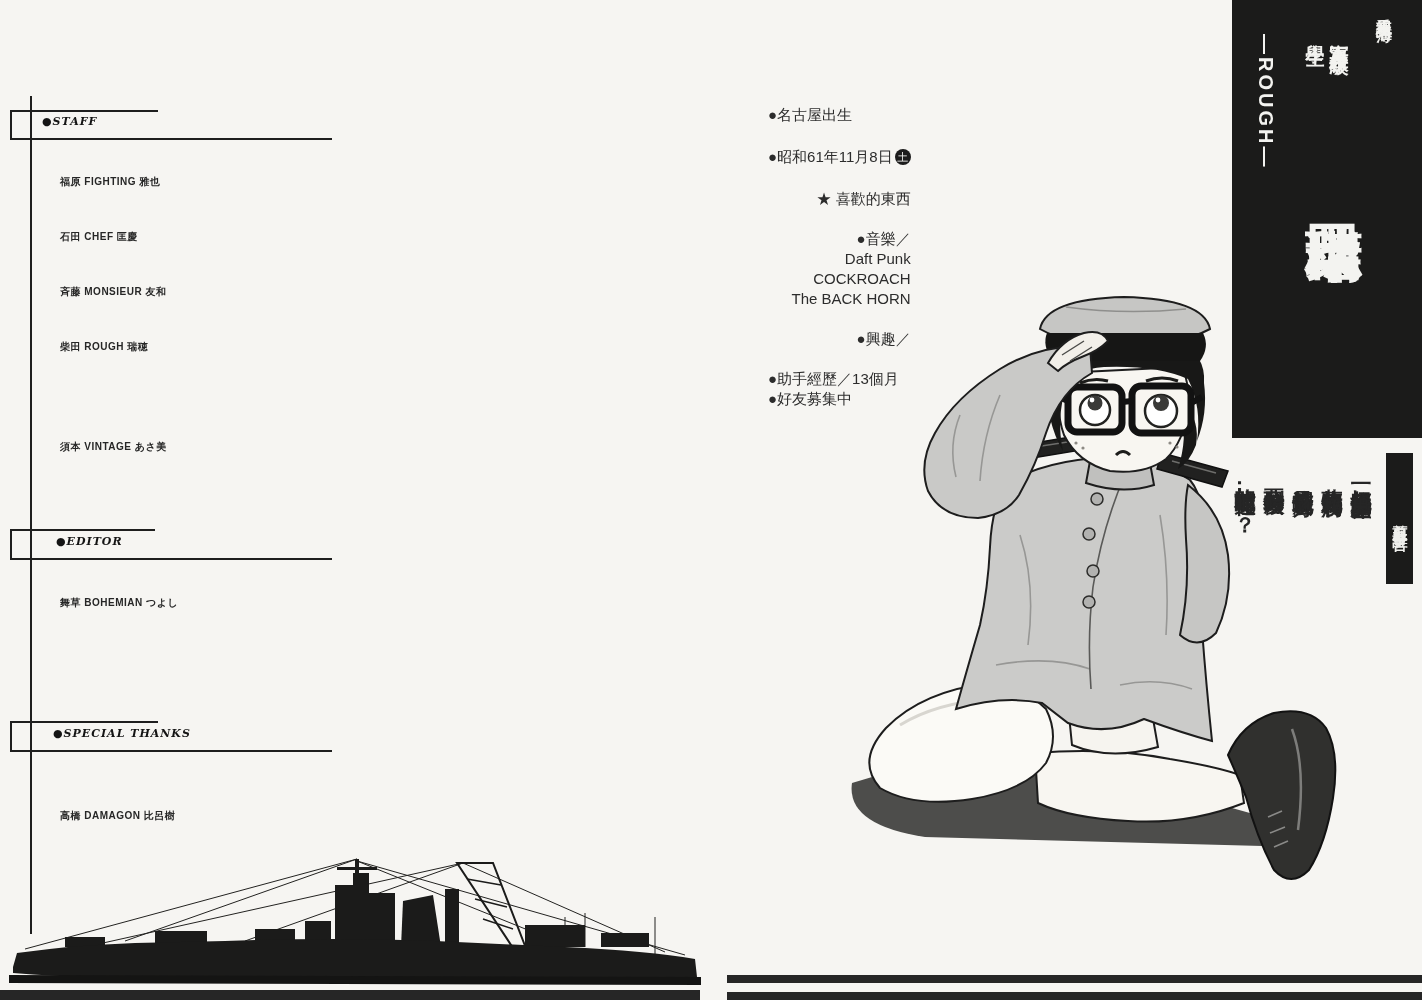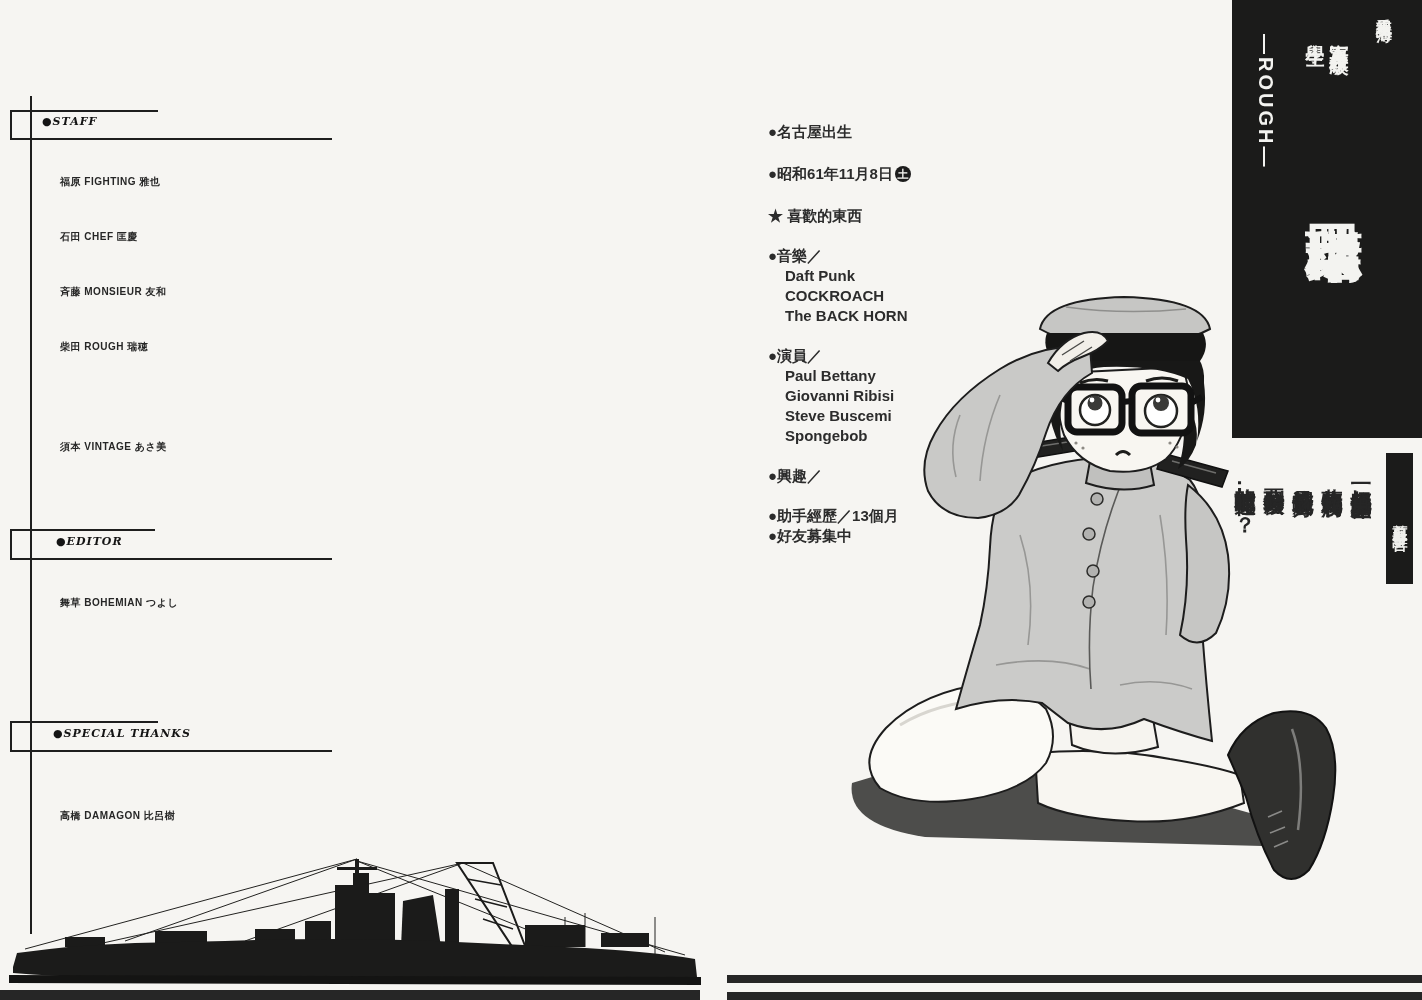--- a/index.html
+++ b/index.html
@@ -3,23 +3,23 @@
 <meta charset="utf-8">
 <style>
   html,body{margin:0;padding:0;background:#e9e9e7;}
   #page{position:relative;width:1422px;height:1000px;background:#f6f5f2;overflow:hidden;
         font-family:"Liberation Sans",sans-serif;color:#232323;}
   .rule{position:absolute;background:#1e1e1e;}
   .hdr{position:absolute;font-family:"DejaVu Serif",serif;font-style:italic;font-weight:bold;
        font-size:11px;letter-spacing:1px;color:#141414;white-space:nowrap;}
   .name{position:absolute;left:60px;font-weight:bold;font-size:10px;letter-spacing:.5px;
         color:#262626;white-space:nowrap;}
-  .p-col{position:absolute;left:768px;top:122px;font-weight:bold;font-size:15px;color:#2c2c2c;}
+  .p-col{position:absolute;left:768px;top:105px;font-weight:normal;font-size:15px;color:#2c2c2c;}
   .p-item{line-height:20px;margin-bottom:22px;white-space:nowrap;}
-  .p-item.group{margin-bottom:20px;}
+  .p-item.group{margin-bottom:20px;text-align:right;}
   .p-item.last{margin-bottom:0;}
   .p-item .subs{padding-left:17px;white-space:pre-line;}
   .circle-char{display:inline-block;width:16px;height:16px;border-radius:50%;background:#1c1c1c;
        color:#f5f5f2;font-size:11px;line-height:16px;text-align:center;vertical-align:1px;margin-left:2px;}
   .blackbox{position:absolute;left:1232px;top:0;width:190px;height:438px;background:#1b1b1a;}
   .vtext{position:absolute;writing-mode:vertical-rl;text-orientation:mixed;color:#f3f3f0;white-space:nowrap;}
   .caption-strip{position:absolute;left:1386px;top:453px;width:27px;height:131px;background:#1b1b1a;
        display:flex;align-items:center;justify-content:center;}
   .caption-strip span{writing-mode:vertical-rl;color:#efefec;font-size:15px;font-weight:bold;letter-spacing:2px;}
   .quote{position:absolute;top:472px;right:46px;height:250px;writing-mode:vertical-rl;text-orientation:mixed;
@@ -69,27 +69,20 @@
     <div class="p-item group">
       <span>★ 喜歡的東西</span>
     </div>
     <div class="p-item group">
       <div>●音樂／</div>
       <div class="subs">Daft Punk
 COCKROACH
 The BACK HORN</div>
     </div>
     <div class="p-item group">
-      <div>●演員／</div>
-      <div class="subs">Paul Bettany
-Giovanni Ribisi
-Steve Buscemi
-Spongebob</div>
-    </div>
-    <div class="p-item group">
       <div>●興趣／</div>
     </div>
     <div class="p-item last">
       <span>●助手經歷／13個月</span>
     </div>
     <div class="p-item last">
       <span>●好友募集中</span>
     </div>
   </div>
 

